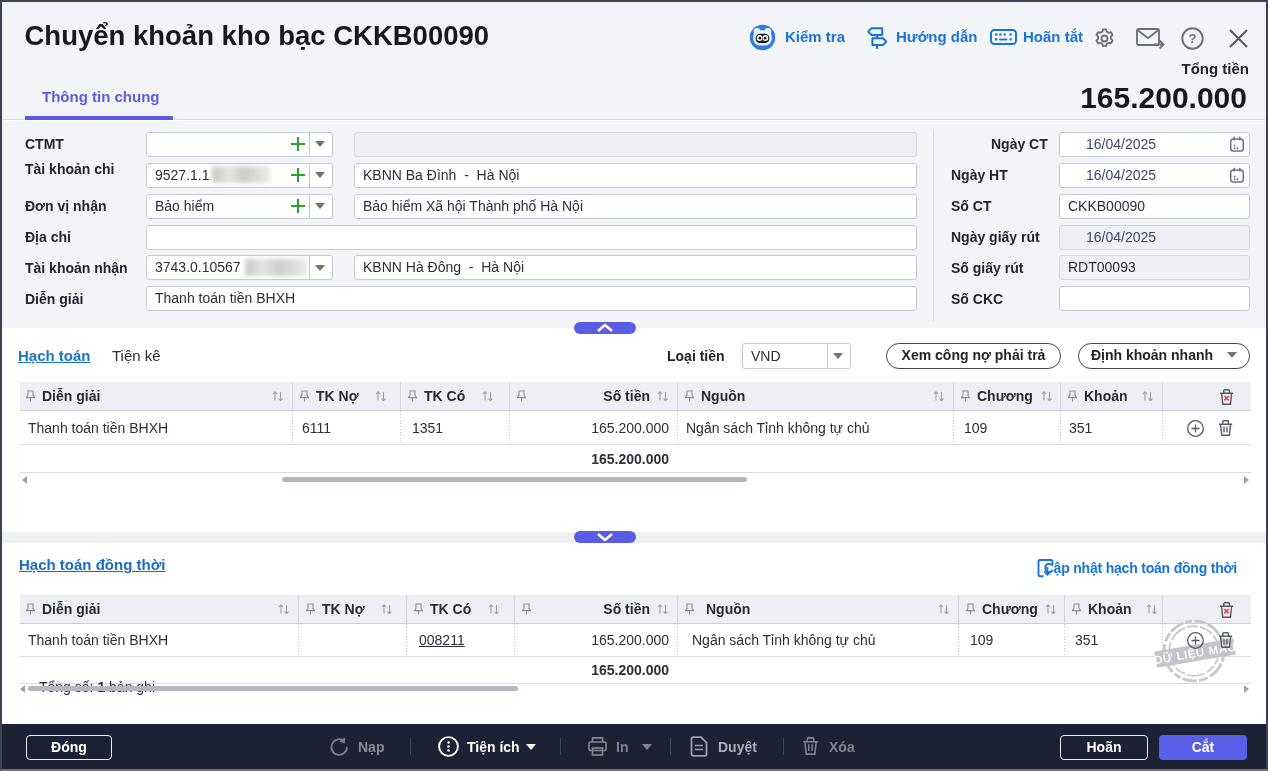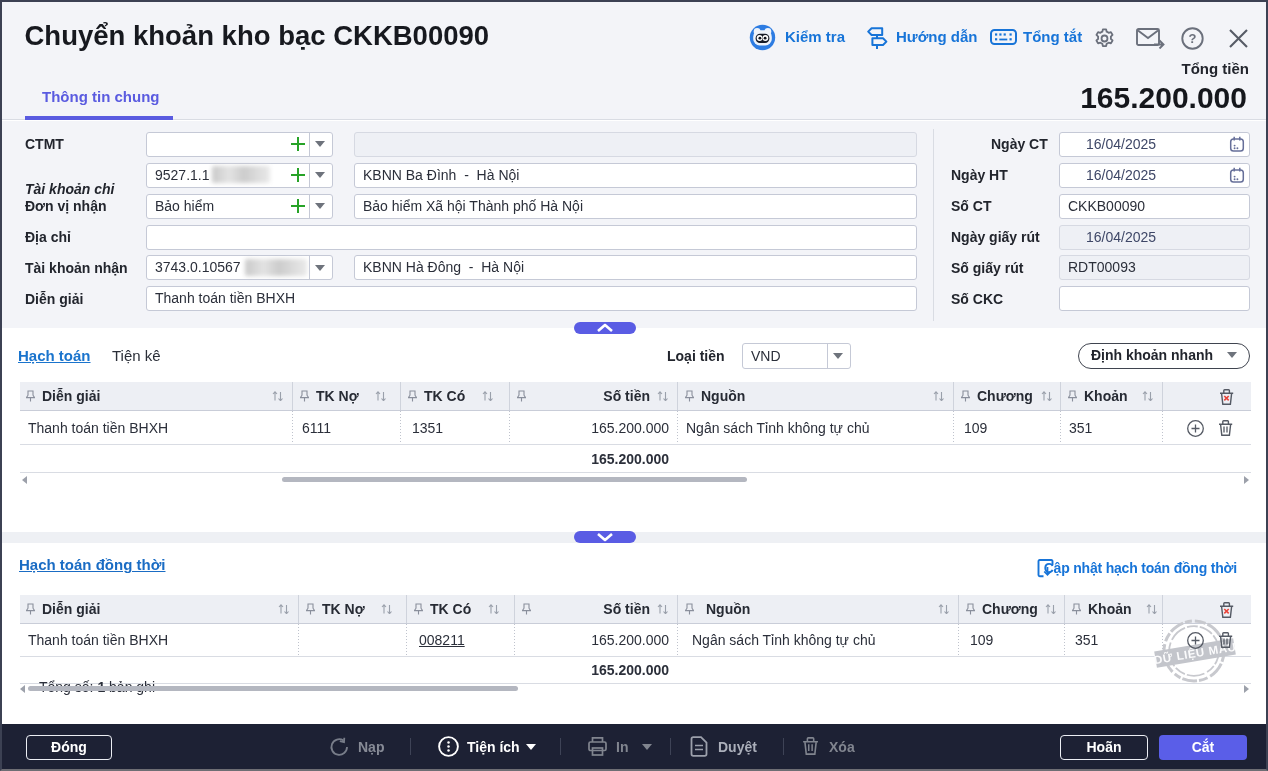--- a/index.html
+++ b/index.html
@@ -123,21 +123,21 @@
     <g fill="#1774d8">
       <rect x="5" y="4.4" width="2.2" height="2.2"></rect>
           <rect x="9.3" y="4.4" width="2.2" height="2.2"></rect>
           <rect x="13.6" y="4.4" width="2.2" height="2.2"></rect>
           <rect x="19.5" y="4.4" width="2.2" height="2.2"></rect>
       <rect x="5" y="9.2" width="2.2" height="2.2"></rect>
           <rect x="9.3" y="9.6" width="8" height="1.8"></rect>
           <rect x="19.5" y="9.2" width="2.2" height="2.2"></rect>
     </g>
   </svg>
-  <div class="toplink" style="left:1021px;">Tổng tắt</div>
+  <div class="toplink" style="left:1021px;">Hoãn tắt</div>
 
   <svg class="abs" style="left:1091px;top:25px;" width="23" height="23" viewBox="0 0 24 24">
     <path fill="none" stroke="#6b707c" stroke-width="1.9" stroke-linejoin="round" d="M10.3 2.5 h3.4 l0.55 2.4 a7.2 7.2 0 0 1 2.1 1.2 l2.35-0.75 1.7 2.95 -1.8 1.67 a7.2 7.2 0 0 1 0 2.46 l1.8 1.67 -1.7 2.95 -2.35-0.75 a7.2 7.2 0 0 1 -2.1 1.2 l-0.55 2.4 h-3.4 l-0.55-2.4 a7.2 7.2 0 0 1 -2.1-1.2 l-2.35 0.75 -1.7-2.95 1.8-1.67 a7.2 7.2 0 0 1 0-2.46 l-1.8-1.67 1.7-2.95 2.35 0.75 a7.2 7.2 0 0 1 2.1-1.2 z"></path>
     <circle cx="12" cy="12" r="3.1" fill="none" stroke="#6b707c" stroke-width="1.9"></circle>
   </svg>
 
   <svg class="abs" style="left:1134px;top:26px;" width="29" height="21" viewBox="0 0 29 21">
     <rect x="1" y="1" width="22" height="16" rx="1.5" fill="none" stroke="#6b707c" stroke-width="1.9"></rect>
     <path d="M2 2.5 L12 10 L22 2.5" fill="none" stroke="#6b707c" stroke-width="1.9"></path>
     <path d="M18 16.5 H27 M23.5 12.5 L27.5 16.5 L23.5 20.5" fill="none" stroke="#6b707c" stroke-width="1.9"></path>
@@ -149,21 +149,21 @@
   </svg>
 
   <svg class="abs" style="left:1226px;top:26px;" width="21" height="21" viewBox="0 0 21 21">
     <path d="M2 2 L19 19 M19 2 L2 19" stroke="#565b66" stroke-width="2.1" fill="none"></path>
   </svg>
 </div>
 <div id="form">
   <div id="vdiv"></div>
 
   <div class="flabel" style="top:15px;">CTMT</div>
-  <div class="flabel" style="top:60px;font-style:italic;">Tài khoản chi</div>
+  <div class="flabel" style="top:40px;">Tài khoản chi</div>
   <div class="flabel" style="top:77px;">Đơn vị nhận</div>
   <div class="flabel" style="top:108px;">Địa chỉ</div>
   <div class="flabel" style="top:138.5px;">Tài khoản nhận</div>
   <div class="flabel" style="top:169.5px;">Diễn giải</div>
 
   <div class="inp" style="left:144px;top:10.5px;width:187px;height:25px;"></div>
   <div class="plus" style="left:289px;top:16px;"></div>
   <div class="combo-div" style="left:307px;top:11.5px;"></div>
   <div class="caret" style="left:313px;top:20px;"></div>
   <div class="inp dis" style="left:352px;top:10.5px;width:563px;height:25px;"></div>
@@ -215,20 +215,21 @@
         <path d="M3 7.5 L10 1.5 L17 7.5" fill="none" stroke="#fff" stroke-width="2.6"></path>
       </svg>
     </div>
 <div id="sec1">
   <div class="linkhd" style="position:absolute;left:16px;top:19px;">Hạch toán</div>
   <div style="position:absolute;left:110px;top:19px;font-size:15px;color:#2b2f38;">Tiện kê</div>
   <div style="position:absolute;left:665px;top:20px;font-size:14px;font-weight:bold;color:#22252d;">Loại tiền</div>
   <div class="inp" style="left:740px;top:15px;width:109px;height:26px;line-height:24px;">VND</div>
   <div class="combo-div" style="left:825px;top:16px;height:24px;"></div>
   <div class="caret" style="left:831px;top:25px;"></div>
+  <div class="rbtn" style="left:884px;width:175px;">Xem công nợ phải trả</div>
   <div class="rbtn" style="left:1076px;width:172px;">Định khoản nhanh<span class="caret" style="position:static;display:inline-block;margin-left:14px;vertical-align:2px;"></span></div>
 
   <div class="tbl" style="top:54px;">
     <div class="thead" style="height:29px;">
       <svg class="pin" style="left:6px;" width="9" height="12" viewBox="0 0 9 12">
             <use href="#pinico"></use>
           </svg>
       <div class="th" style="left:22px;">
             <span class="lbl">Diễn giải</span>
           </div>

